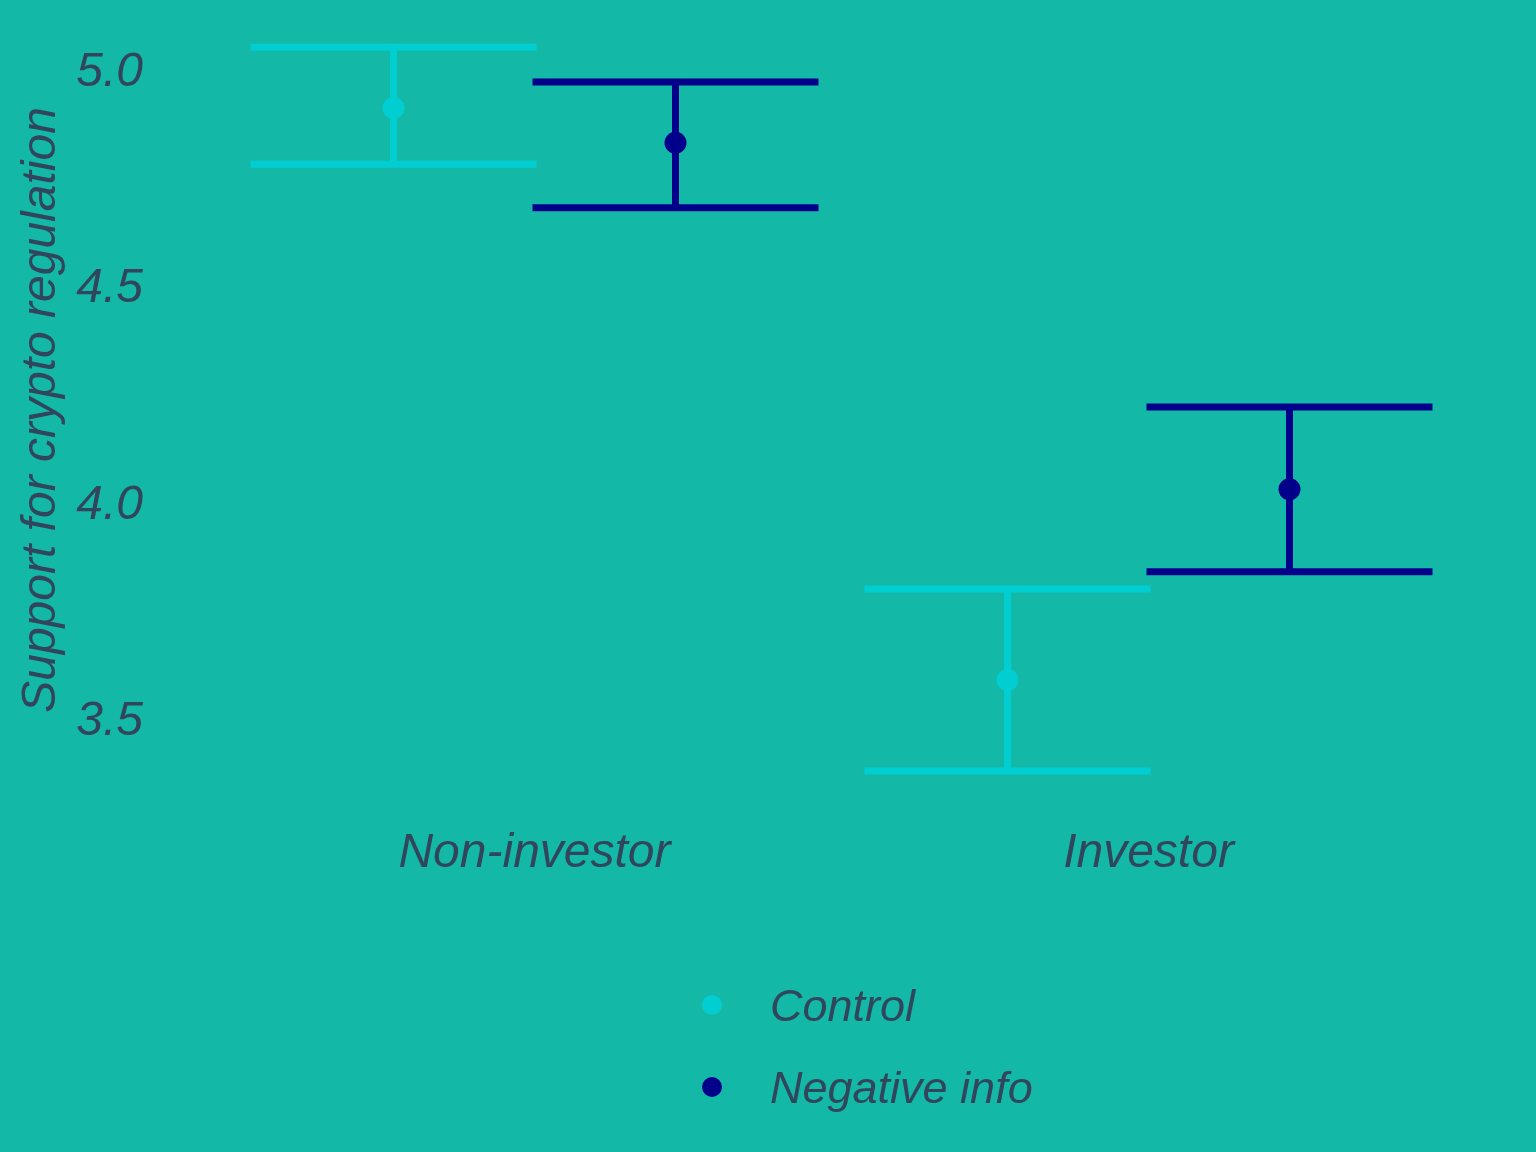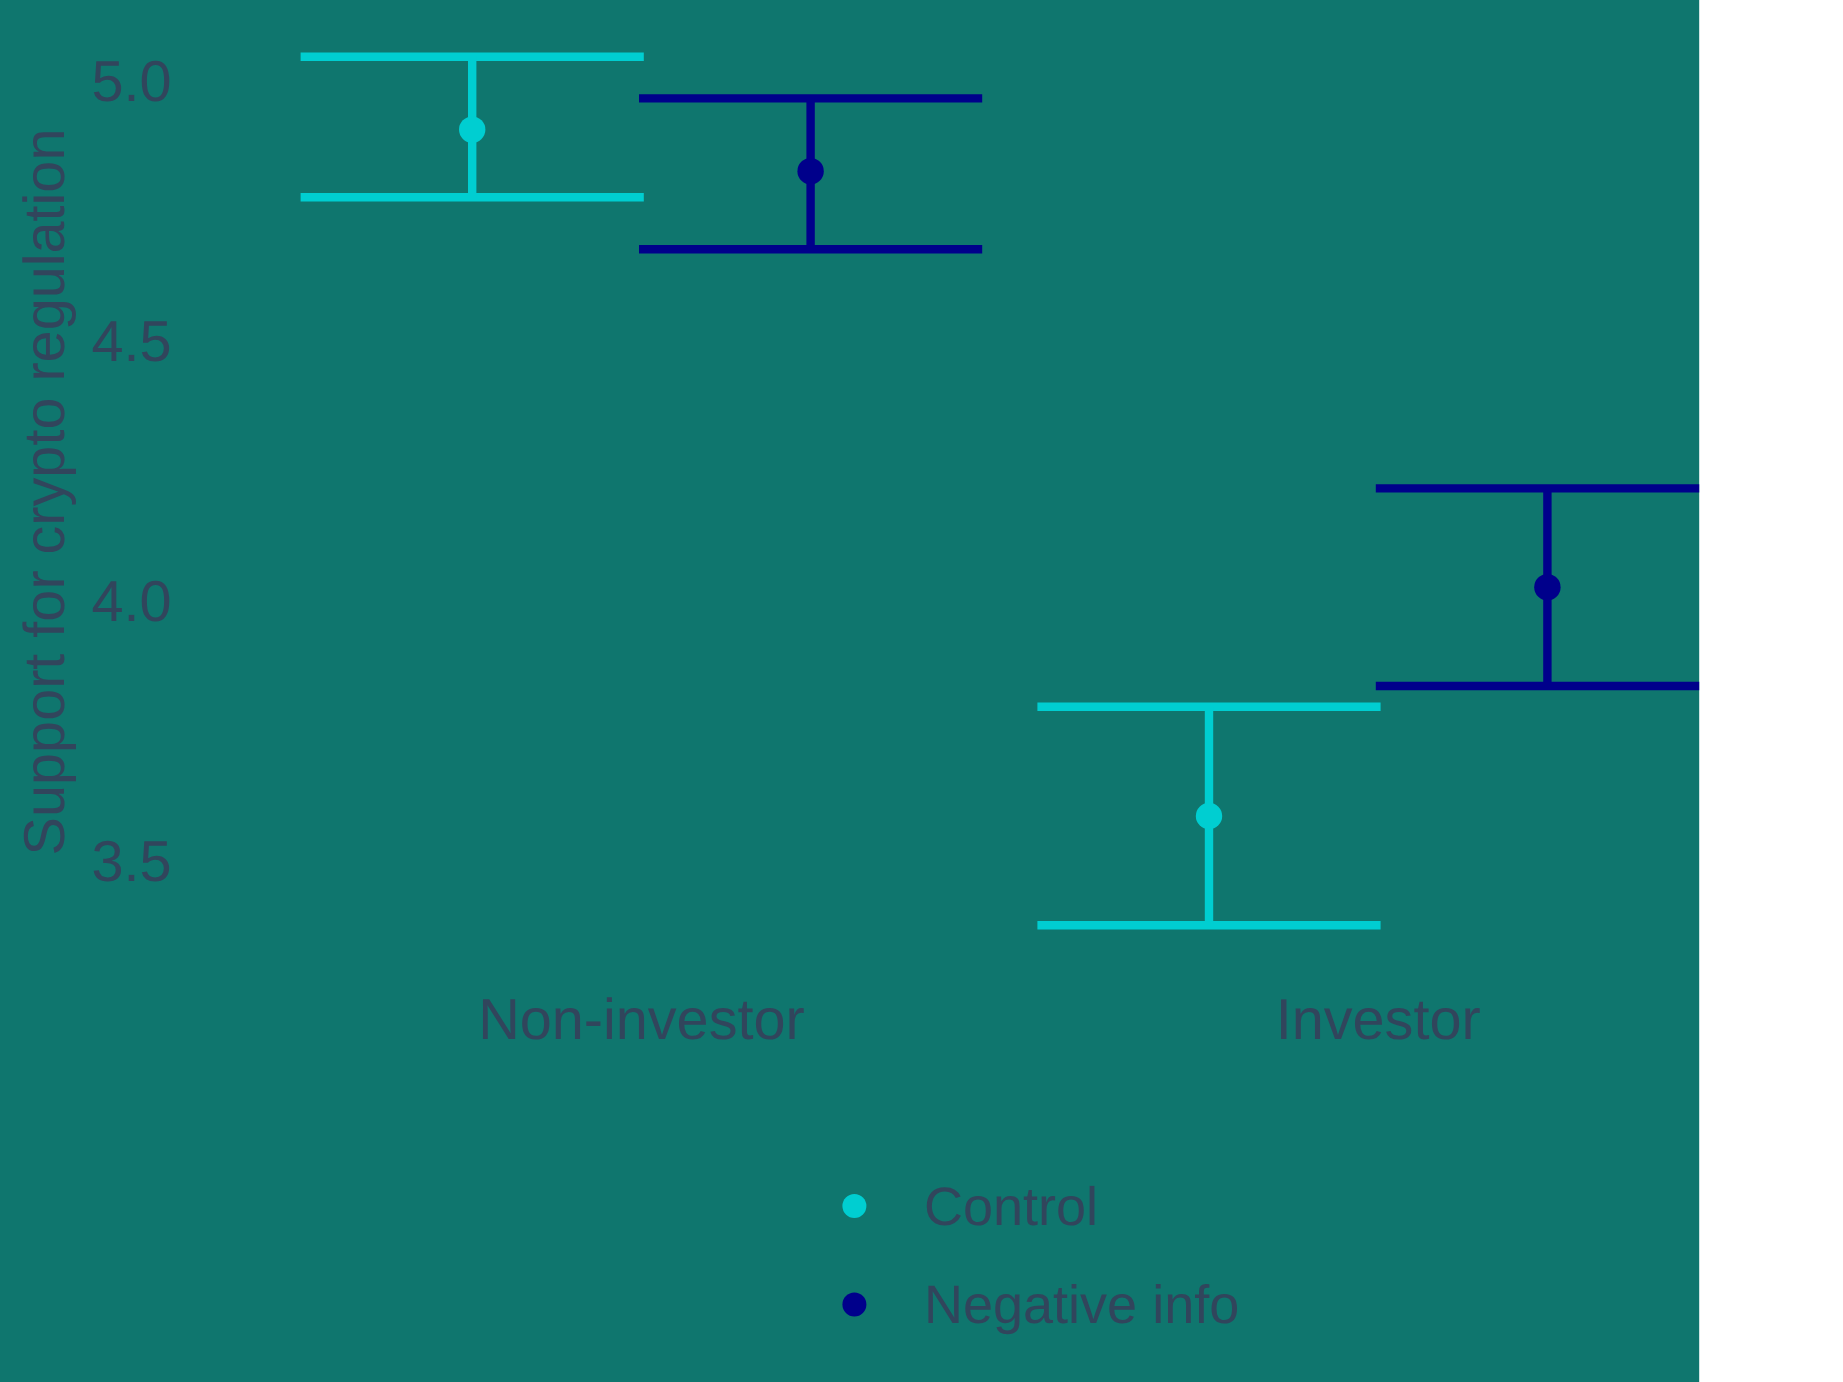--- a/index.html
+++ b/index.html
@@ -3,24 +3,25 @@
 <meta charset="utf-8">
 <style>
   html, body {
     margin: 0;
     padding: 0;
     background: #ffffff;
     font-family: "Liberation Sans", sans-serif;
   }
   .figure {
     position: relative;
-    width: 1416px;
+    width: 1536px;
     height: 1152px;
-    background: #0f766e;
+    background: #14b8a6;
     overflow: hidden;
+    font-style: italic;
   }
   svg text {
     font-family: "Liberation Sans", sans-serif;
   }
 </style>
 </head>
 <body>
 
 <div class="figure">
   <svg id="chart" width="1536" height="1152" viewBox="0 0 1536 1152">

